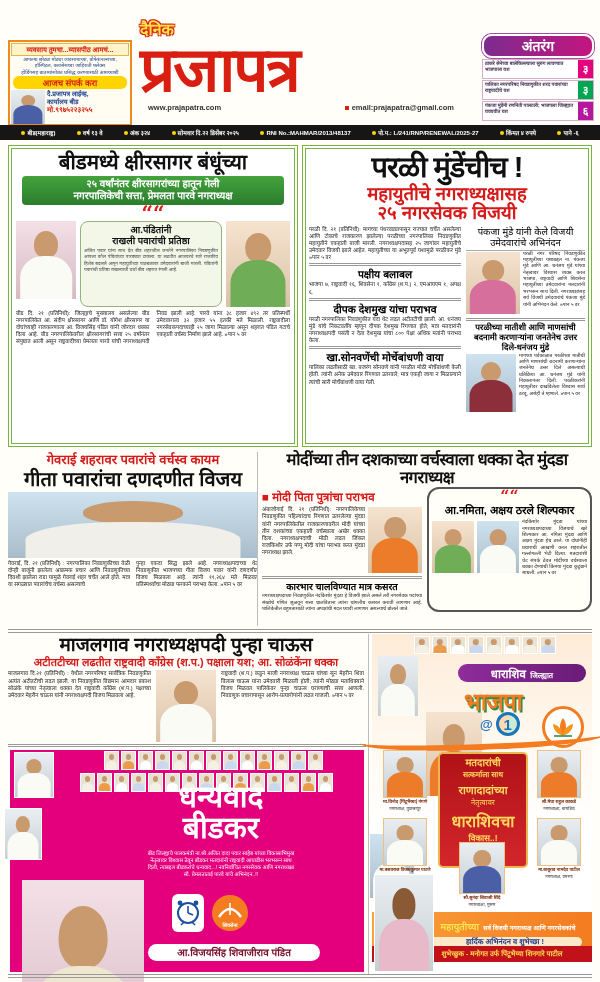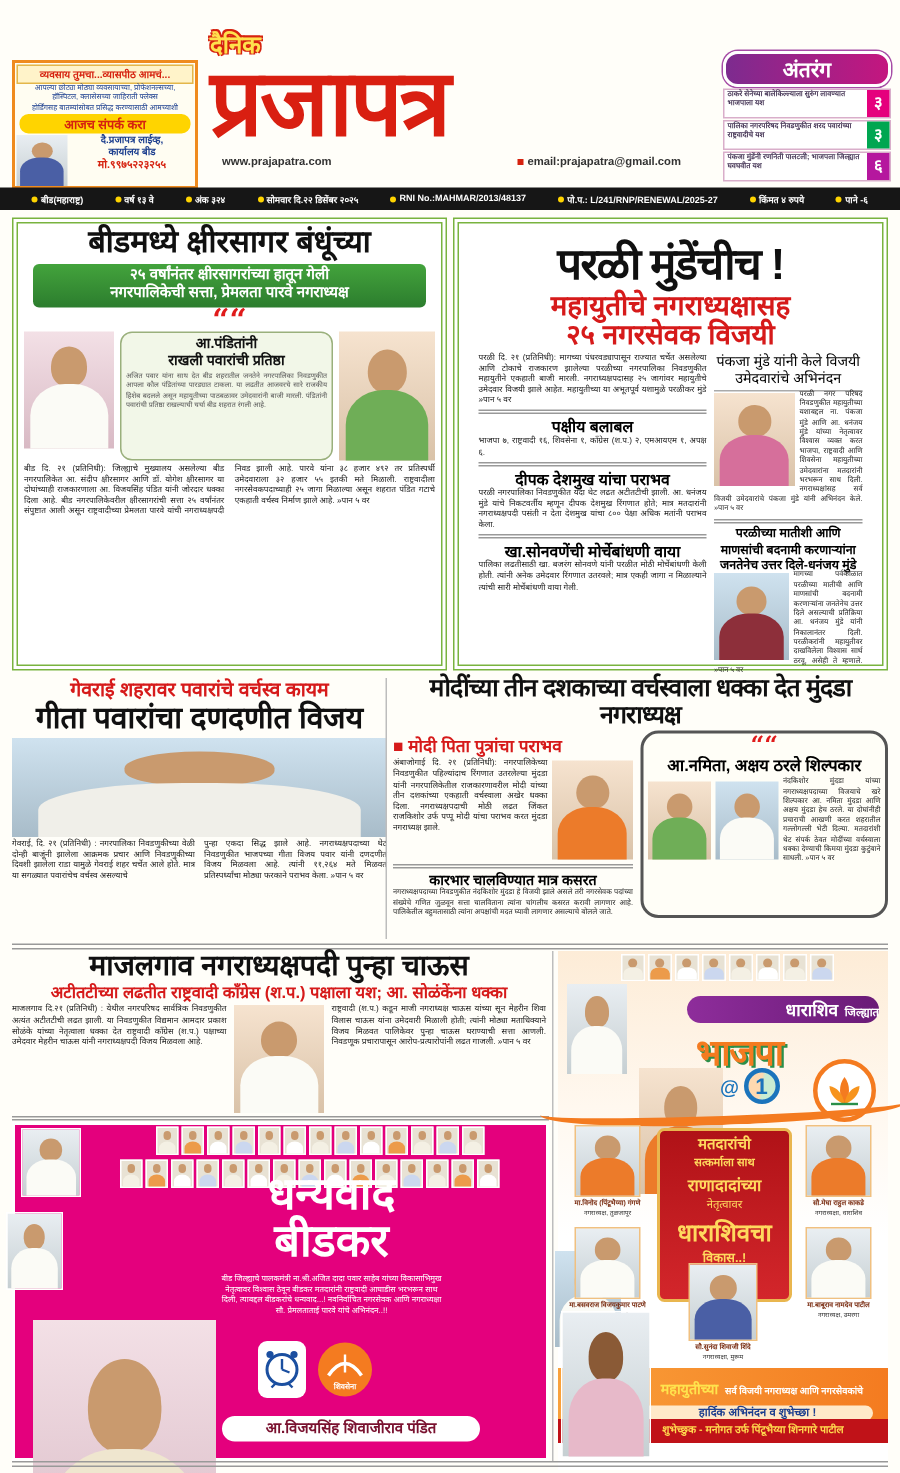--- a/index.html
+++ b/index.html
@@ -25,21 +25,21 @@
   .mini:nth-child(2n)::after{background:#ec9b4a}.mini:nth-child(3n)::after{background:#fff}
   .mini:nth-child(4n)::after{background:#cbd7ef}
 
   
   .mast-ad{left:8px;top:40px;width:124px;height:86px;border:2px solid #ef8b1e;background:#fffdf2;padding:1px}
   .mast-ad .hd{background:#fff3c9;color:#d6220f;font-weight:bold;font-size:6.8px;text-align:center;padding:1px 0;border:1px solid #e3b64b}
   .mast-ad .ln{color:#1d3f8f;font-size:5px;text-align:center;line-height:1.25}
   .mast-ad .cta{background:#ffd400;color:#d6220f;font-weight:bold;font-size:8.5px;text-align:center;border-radius:6px;margin:1px 2px;padding:1px 0}
   .mast-ad .bot{display:flex;gap:2px;margin-top:1px}
   .mast-ad .ph{width:34px;height:34px}
-  .mast-ad .org{color:#1d3f8f;font-weight:bold;font-size:6.6px;text-align:center;line-height:1.2;flex:1}
+  .mast-ad .org{color:#1d3f8f;font-weight:bold;font-size:6.6px;text-align:left;line-height:1.2;flex:1}
   .mast-ad .tel{color:#d6220f;font-weight:bold;font-size:7.2px}
   .brand{left:140px;top:18px;width:322px;text-align:left}
   .brand .daily{font-size:16px;font-weight:900;color:#ffe14d;
     text-shadow:1px 1px 0 #d6220f,-1px -1px 0 #d6220f,1px -1px 0 #d6220f,-1px 1px 0 #d6220f}
   .brand .title{font-size:62px;font-weight:900;color:#d91f11;line-height:.98;letter-spacing:-2px}
   .brand .urls{display:flex;justify-content:space-between;padding:0 8px;font-size:7.5px;font-weight:bold;color:#333;margin-top:2px}
   .brand .urls .em::before{content:"";display:inline-block;width:4px;height:4px;background:#d6220f;margin-right:3px}
   .antarang{left:482px;top:34px;width:112px;height:90px}
   .ant-head{height:24px;background:linear-gradient(90deg,#7d2b8f,#c4167f);border:2px solid #fff;border-radius:10px;
     color:#fff;font-weight:900;font-size:14px;text-align:center;line-height:20px;box-shadow:0 0 0 1px #a64ca6}
@@ -47,21 +47,21 @@
   .ant-txt{flex:1;font-size:4.9px;color:#4a3a5a;font-weight:bold;line-height:1.3;padding:1px 2px;text-align:left}
   .ant-pg{width:15px;color:#fff;font-size:11px;font-weight:900;text-align:center;line-height:18px}
   .pg0{background:#e5007d}.pg1{background:#00a651}.pg2{background:#b5179e}
   .infobar{left:0;top:125px;width:600px;height:15px;background:#161616;display:flex;align-items:center;justify-content:space-evenly}
   .ib{display:flex;align-items:center;gap:2px;color:#fff;font-size:6px;font-weight:bold;white-space:nowrap}
   .ib::before{content:"";width:4px;height:4px;border-radius:50%;background:#ffd400}
 
   
   .greenbox{border:4px double #79b33f;background:#fff;padding:2px}
   .box1{left:8px;top:145px;width:290px;height:302px}
-  .box2{left:302px;top:145px;width:290px;height:302px;padding:13px}
+  .box2{left:302px;top:145px;width:290px;height:302px;padding:3px}
   .hl{font-weight:900;color:#101010;text-align:center;line-height:1.1}
   .box1 .hl{font-size:20.5px}
   .band{margin:2px 8px;background:linear-gradient(180deg,#43a33c,#2c7d2e);color:#fff;font-weight:bold;font-size:10px;
     text-align:center;border-radius:4px;padding:2px 0;line-height:1.25}
   .qmark{text-align:center;color:#e01b1b;font-family:"DejaVu Serif",serif;font-weight:bold;font-size:20px;height:12px;line-height:12px}
   .b1row{display:flex;gap:4px;margin-top:2px;padding:0 2px}
   .b1row .p1{width:60px;height:78px;flex:none}
   .b1row .p2{width:64px;height:86px;flex:none}
   .qcard{flex:1;border:1px solid #9ab07c;background:#f2f7e8;border-radius:8px;padding:2px 3px}
   .qcard .qt{font-size:9.5px;font-weight:900;text-align:center;line-height:1.2;color:#111}
@@ -123,21 +123,21 @@
   .clockbox{width:32px;height:38px;background:#fff;border-radius:6px;display:flex;align-items:center;justify-content:center}
   .senabox{position:relative;width:36px;height:36px;border-radius:50%;background:#f47b20;display:flex;align-items:flex-end;justify-content:center}
   .senabox svg{position:absolute;top:4px;left:4px}
   .sena-label{position:relative;color:#fff;font-size:5px;font-weight:bold;padding-bottom:3px}
 
   
   .bjp{left:372px;top:634px;width:220px;height:346px;background:linear-gradient(180deg,#fdecd7 0%,#fff8ef 30%,#fff 55%)}
   .brow{position:absolute;left:42px;top:2px;display:flex;gap:2px}
   .brow .mini{width:16px;height:18px}
   .pband{position:absolute;left:86px;top:30px;width:128px;height:18px;background:linear-gradient(90deg,#8e2d9b,#6a1b77);
-    border-radius:9px;color:#fff;text-align:right;line-height:18px}
+    border-radius:9px;color:#fff;text-align:center;line-height:18px}
   .pband .big{font-weight:900;font-size:11.5px}.pband .sm{font-size:7.5px;font-weight:bold}
   .party{position:absolute;left:92px;top:50px;width:126px;text-align:left;font-size:24px;font-weight:900;color:#f47b20;
     text-shadow:1.5px 1.5px 0 #2a8f4a;letter-spacing:-1px}
   .atone{position:absolute;left:108px;top:78px;display:flex;align-items:center;gap:3px}
   .atone .at{color:#1b74bc;font-weight:900;font-size:13px}
   .one{width:24px;height:24px;border-radius:50%;border:3px solid #1b74bc;color:#1b74bc;font-weight:900;font-size:15px;
     display:flex;align-items:center;justify-content:center;background:linear-gradient(100deg,#ffd9b0 45%,#c9ecd2 55%)}
   .lotus{position:absolute;right:8px;top:72px;width:42px;height:42px;border-radius:50%;background:#fff;border:3px solid #f47b20;
     display:flex;align-items:center;justify-content:center}
   .curve{position:absolute;left:-12px;top:94px;width:244px;height:22px;border-bottom:6px solid #f47b20;border-radius:50%;transform:rotate(-2deg)}

